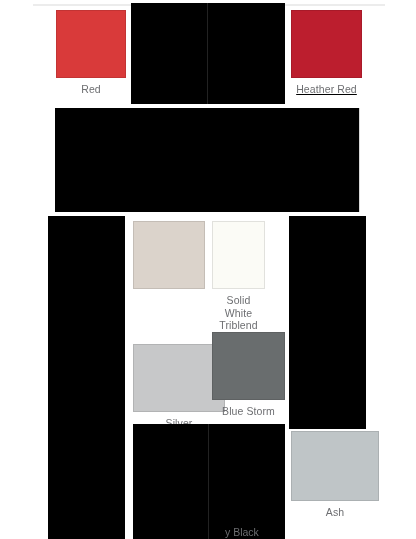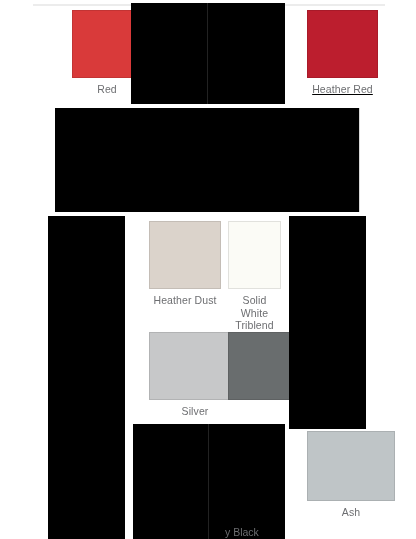--- a/index.html
+++ b/index.html
@@ -34,21 +34,20 @@
     width: 352px;
     height: 2px;
     background: #ececec;
   }
 
   
   .swatch-cell {
     position: absolute;
     box-sizing: border-box;
     text-align: center;
-    margin-left: 16px;
   }
   .swatch-chip {
     box-sizing: border-box;
     width: 100%;
     border: 1px solid rgba(0,0,0,0.10);
     display: block;
   }
   .swatch-label {
     display: block;
     margin-top: 5px;
@@ -94,36 +93,36 @@
     <span class="swatch-label">Red</span>
   </div>
 
   <div class="swatch-cell" style="left:291px; top:10px; width:71px;text-decoration:underline;">
     <span class="swatch-chip" style="height:68px; background:#bc1e2e;"></span>
     <span class="swatch-label">Heather Red</span>
   </div>
 
   <div class="swatch-cell" style="left:133px; top:221px; width:72px;">
     <span class="swatch-chip" style="height:68px; background:#dbd3cb;"></span>
-    <span class="swatch-label">Heather Dust</span>
   </div>
 
   <div class="swatch-cell" style="left:212px; top:221px; width:53px;">
     <span class="swatch-chip" style="height:68px; background:#fbfbf6;"></span>
     <span class="swatch-label">Solid White
 Triblend</span>
   </div>
 
-  <div class="swatch-cell" style="left:133px; top:332px; width:92px;">
+  <div class="swatch-cell" style="left:133px; top:344px; width:92px;">
     <span class="swatch-chip" style="height:68px; background:#c7c8c9;"></span>
     <span class="swatch-label">Silver</span>
   </div>
 
   <div class="swatch-cell" style="left:212px; top:332px; width:73px;">
     <span class="swatch-chip" style="height:68px; background:#696d6e;"></span>
+    <span class="swatch-label">Blue Storm</span>
   </div>
 
   <div class="swatch-cell" style="left:291px; top:431px; width:88px;">
     <span class="swatch-chip" style="height:70px; background:#bfc5c7;"></span>
     <span class="swatch-label">Ash</span>
   </div>
 
   <div class="sliver" style="left:55px; top:110px; width:2px; height:68px; background:#9b1b2c;"></div>
 
   <div class="occluder seam-r" style="left:131px; top:3px;   width:77px;  height:101px;"></div>

